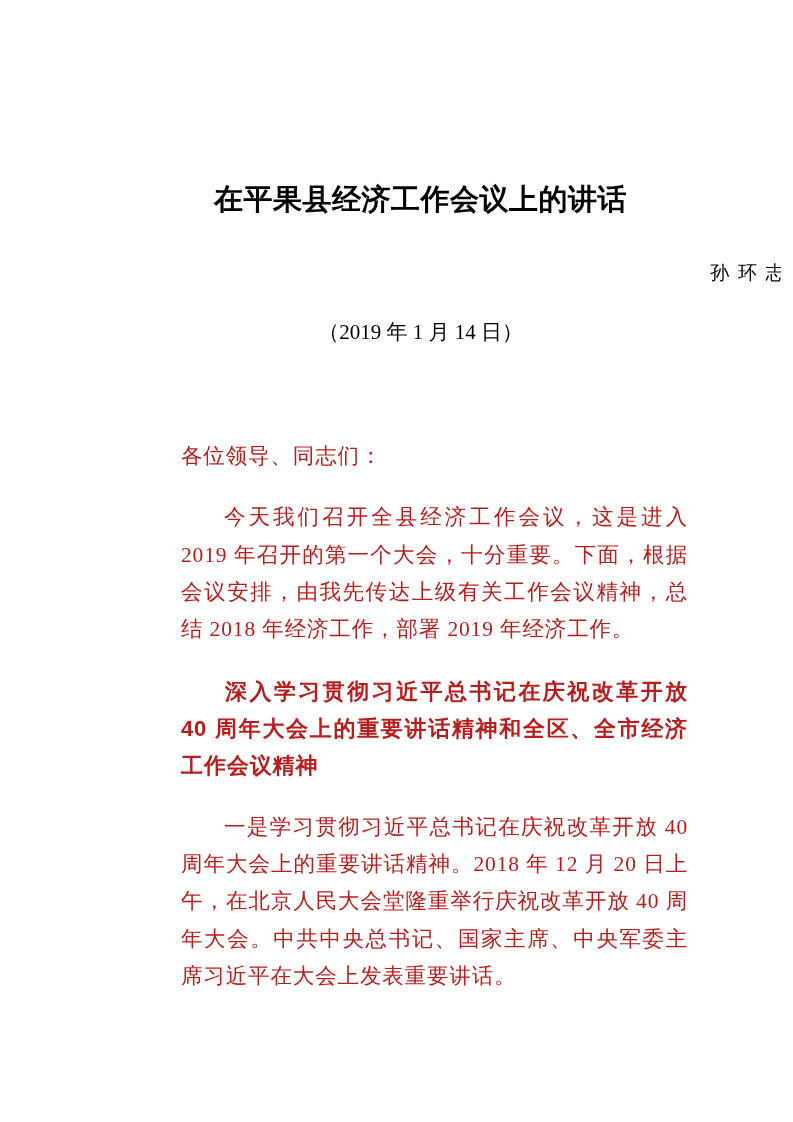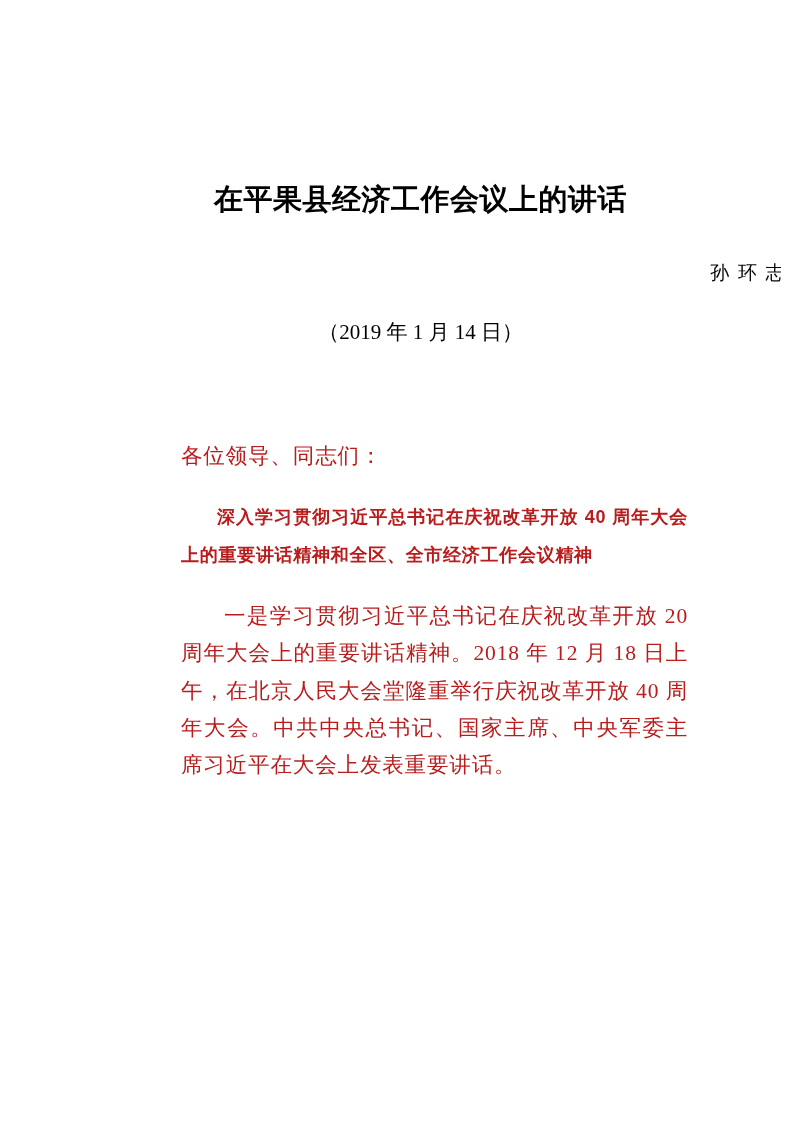--- a/index.html
+++ b/index.html
@@ -45,28 +45,29 @@
     line-height: 37.35px;
     text-align: justify;
     text-justify: inter-ideograph;
     letter-spacing: 0.04em;
     color: #b91c1c;
   }
   .para.indented { text-indent: 2em; }
   .para-heading {
     font-family: "Liberation Sans", "DejaVu Sans", sans-serif;
     font-weight: 700;
-    font-size: 18px;
+    font-size: 22px;
   }
 </style>
 </head>
 <body>
 
 <div class="page">
   <h1 class="doc-title">在平果县经济工作会议上的讲话</h1>
   <div class="doc-author">孙环志</div>
   <div class="doc-date">（2019 年 1 月 14 日）</div>
   <div class="doc-body">
       <p class="para para-body">各位领导、同志们：</p>
+      <p class="para para-body indented">今天我们召开全县经济工作会议，这是进入 2019 年召开的第一个大会，十分重要。下面，根据会议安排，由我先传达上级有关工作会议精神，总结 2018 年经济工作，部署 2019 年经济工作。</p>
       <p class="para para-heading indented">深入学习贯彻习近平总书记在庆祝改革开放 40 周年大会上的重要讲话精神和全区、全市经济工作会议精神</p>
-      <p class="para para-body indented">一是学习贯彻习近平总书记在庆祝改革开放 20 周年大会上的重要讲话精神。2018 年 12 月 18 日上午，在北京人民大会堂隆重举行庆祝改革开放 40 周年大会。中共中央总书记、国家主席、中央军委主席习近平在大会上发表重要讲话。</p>
+      <p class="para para-body indented">一是学习贯彻习近平总书记在庆祝改革开放 40 周年大会上的重要讲话精神。2018 年 12 月 20 日上午，在北京人民大会堂隆重举行庆祝改革开放 40 周年大会。中共中央总书记、国家主席、中央军委主席习近平在大会上发表重要讲话。</p>
     </div>
 </div>
 
 </body></html>

